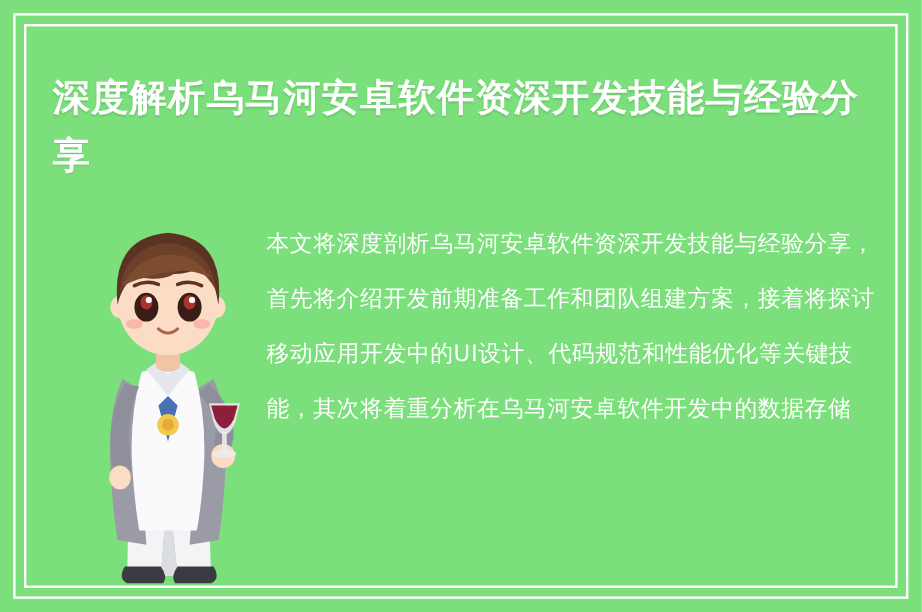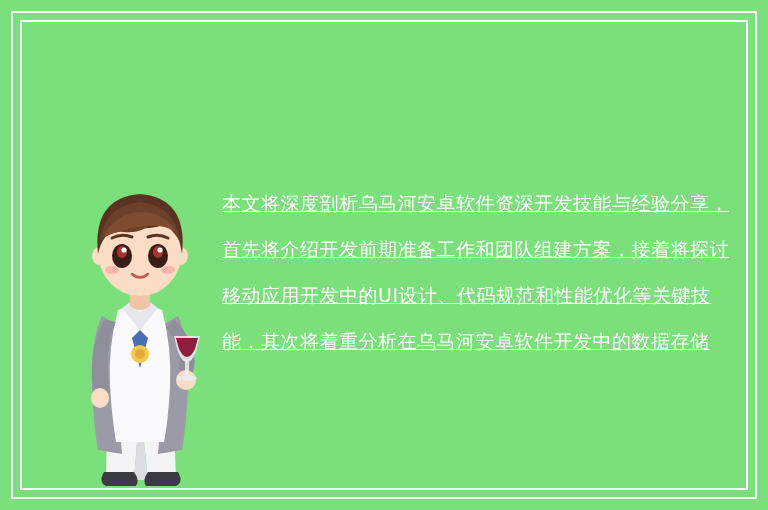--- a/index.html
+++ b/index.html
@@ -57,21 +57,20 @@
   .body-text {
     position: absolute;
     left: 222px;
     top: 180px;
     width: 510px;
     color: #ffffff;
     font-family: "DejaVu Sans", sans-serif;
     font-size: 19px;
     line-height: 46px;
     letter-spacing: 0.5px;
-    text-decoration: underline;
   }
   
   .illustration {
     position: absolute;
     left: 56px;
     top: 168px;
     width: 168px;
     height: 322px;
   }
   .illustration svg {
@@ -79,20 +78,21 @@
   }
 </style>
 </head>
 <body>
 
 <div class="banner">
 
   <div class="border-outer"></div>
   <div class="border-inner"></div>
 
+  <div class="title">深度解析乌马河安卓软件资深开发技能与经验分享</div>
 
   <div class="body-text">本文将深度剖析乌马河安卓软件资深开发技能与经验分享，首先将介绍开发前期准备工作和团队组建方案，接着将探讨移动应用开发中的UI设计、代码规范和性能优化等关键技能，其次将着重分析在乌马河安卓软件开发中的数据存储</div>
 
   <div class="illustration">
     <svg width="168" height="322" viewBox="0 0 168 322" xmlns="http://www.w3.org/2000/svg">
 
       <path d="M52 200 L50 312 L78 312 L84 236 L92 312 L120 312 L116 200 Z" fill="#f4f4f6"></path>
       <path d="M84 236 L78 312 L92 312 Z" fill="#dcdce2"></path>
 
       <path d="M48 304 q-6 10 2 14 l30 0 q4 -6 -2 -14 z" fill="#3b3b44"></path>

